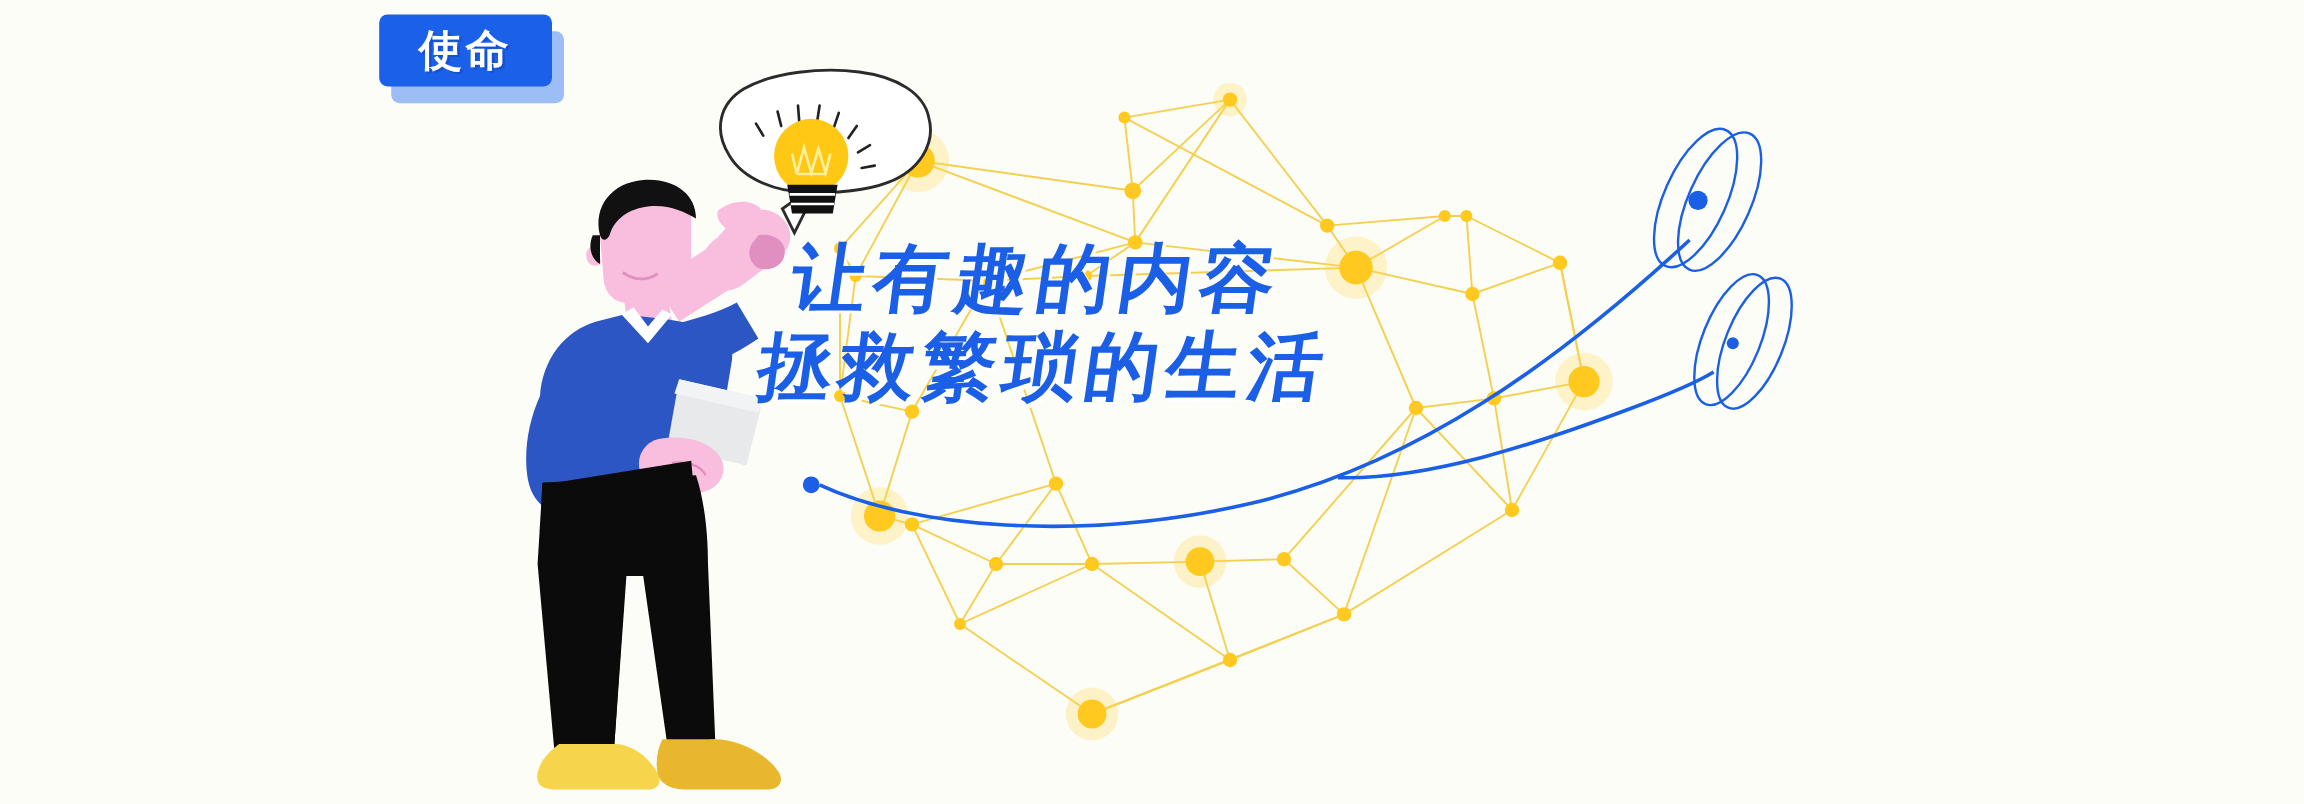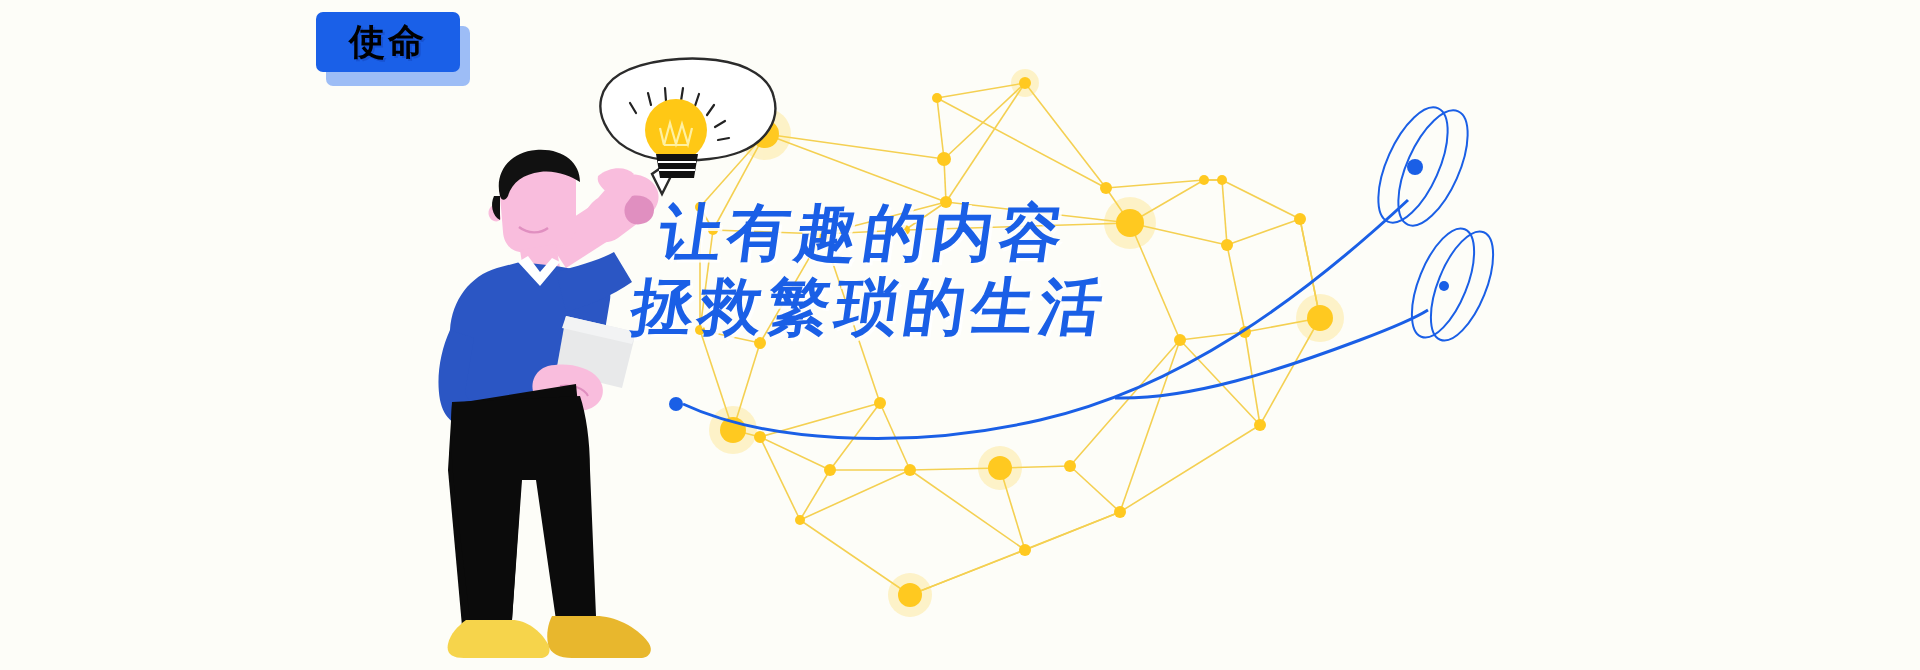--- a/index.html
+++ b/index.html
@@ -186,21 +186,21 @@
     <g stroke="#1A5FE6" stroke-width="2" fill="none">
       <ellipse cx="1443" cy="283" rx="24" ry="58" transform="rotate(22 1443 283)"></ellipse>
       <ellipse cx="1462" cy="286" rx="24" ry="58" transform="rotate(22 1462 286)"></ellipse>
     </g>
     <circle cx="1444" cy="286" r="5" fill="#1A5FE6"></circle>
   </svg>
 
   <div id="badge-wrap">
     <div id="badge-shadow" style="background: rgb(157, 189, 246);"></div>
     <div id="badge-main" style="background: rgb(26, 96, 232);">
-      <span id="badge-label" style="color: #000000;">使命</span>
+      <span id="badge-label" style="color: #ffffff;">使命</span>
     </div>
   </div>
 
   <svg class="layer" id="person-layer" viewBox="0 0 1920 670">
 
     <g>
       <path d="M612 182 C 624 172, 642 172, 652 182 C 662 192, 660 206, 650 214
                L 618 238 C 606 246, 592 242, 586 232 C 580 220, 586 206, 598 198 Z" fill="#F9BDDD"></path>
       <path d="M598 176 C 610 166, 626 166, 634 174 L 612 196 C 604 190, 596 184, 598 176 Z" fill="#F9BDDD"></path>
       <path d="M632 196 C 644 194, 654 200, 654 210 C 654 220, 644 226, 634 224

